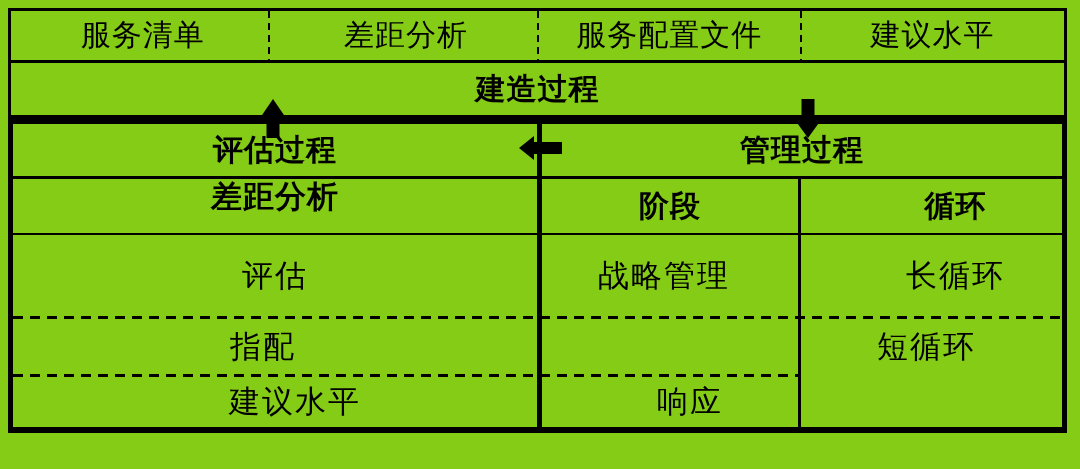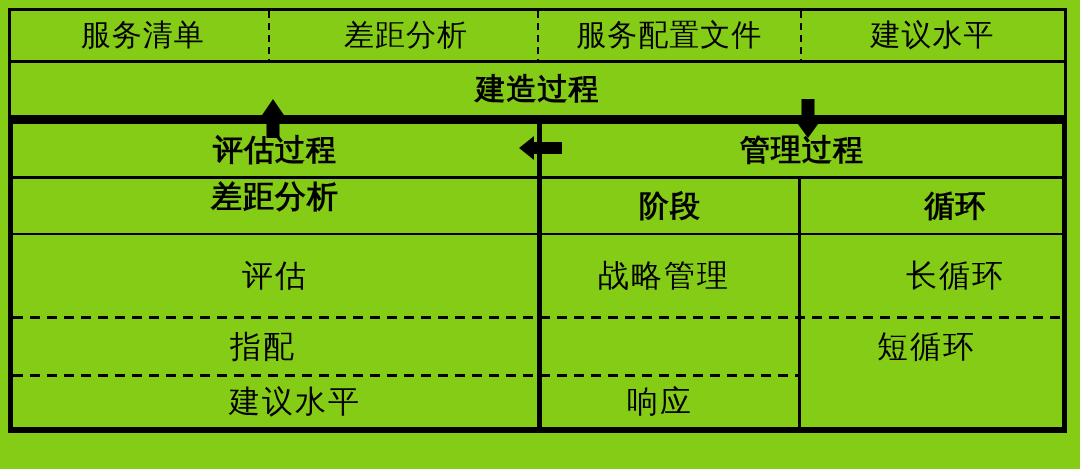--- a/index.html
+++ b/index.html
@@ -143,21 +143,21 @@
     <div class="cell serif" style="left:0; top:111px; width:524px; height:81px;">评估</div>
     <div class="cell serif" style="left:529px; top:111px; width:244px; height:81px;">战略管理</div>
     <div class="cell serif" style="left:788px; top:111px; width:309px; height:81px;">长循环</div>
     <div class="hdash" style="top:192px; width:1049px;"></div>
 
     <div class="cell serif" style="left:0; top:195px; width:500px; height:55px;">指配</div>
     <div class="cell serif" style="left:788px; top:195px; width:251px; height:55px;">短循环</div>
     <div class="hdash" style="top:250px; width:785px;"></div>
 
     <div class="cell serif" style="left:0; top:253px; width:512px; height:50px;margin-left:26px;">建议水平</div>
-    <div class="cell serif" style="left:529px; top:253px; width:236px; height:50px;">响应</div>
+    <div class="cell serif" style="left:559px; top:253px; width:236px; height:50px;">响应</div>
 
     <div class="vdiv" style="left:524px; top:0; width:5px; height:303px;"></div>
     <div class="vdiv" style="left:785px; top:52px; width:3px; height:251px;"></div>
   </div>
 
   <svg class="arrows" viewBox="0 0 1080 469" xmlns="http://www.w3.org/2000/svg">
     <polygon fill="#000000" points="273,99 286,118 279.5,118 279.5,138 266.5,138 266.5,118 260,118"></polygon>
     <polygon fill="#000000" points="801.5,99 814.5,99 814.5,120 821,120 808,138 795,120 801.5,120"></polygon>
     <polygon fill="#000000" points="519,148 534,136 534,142 562,142 562,154 534,154 534,160"></polygon>
   </svg>

